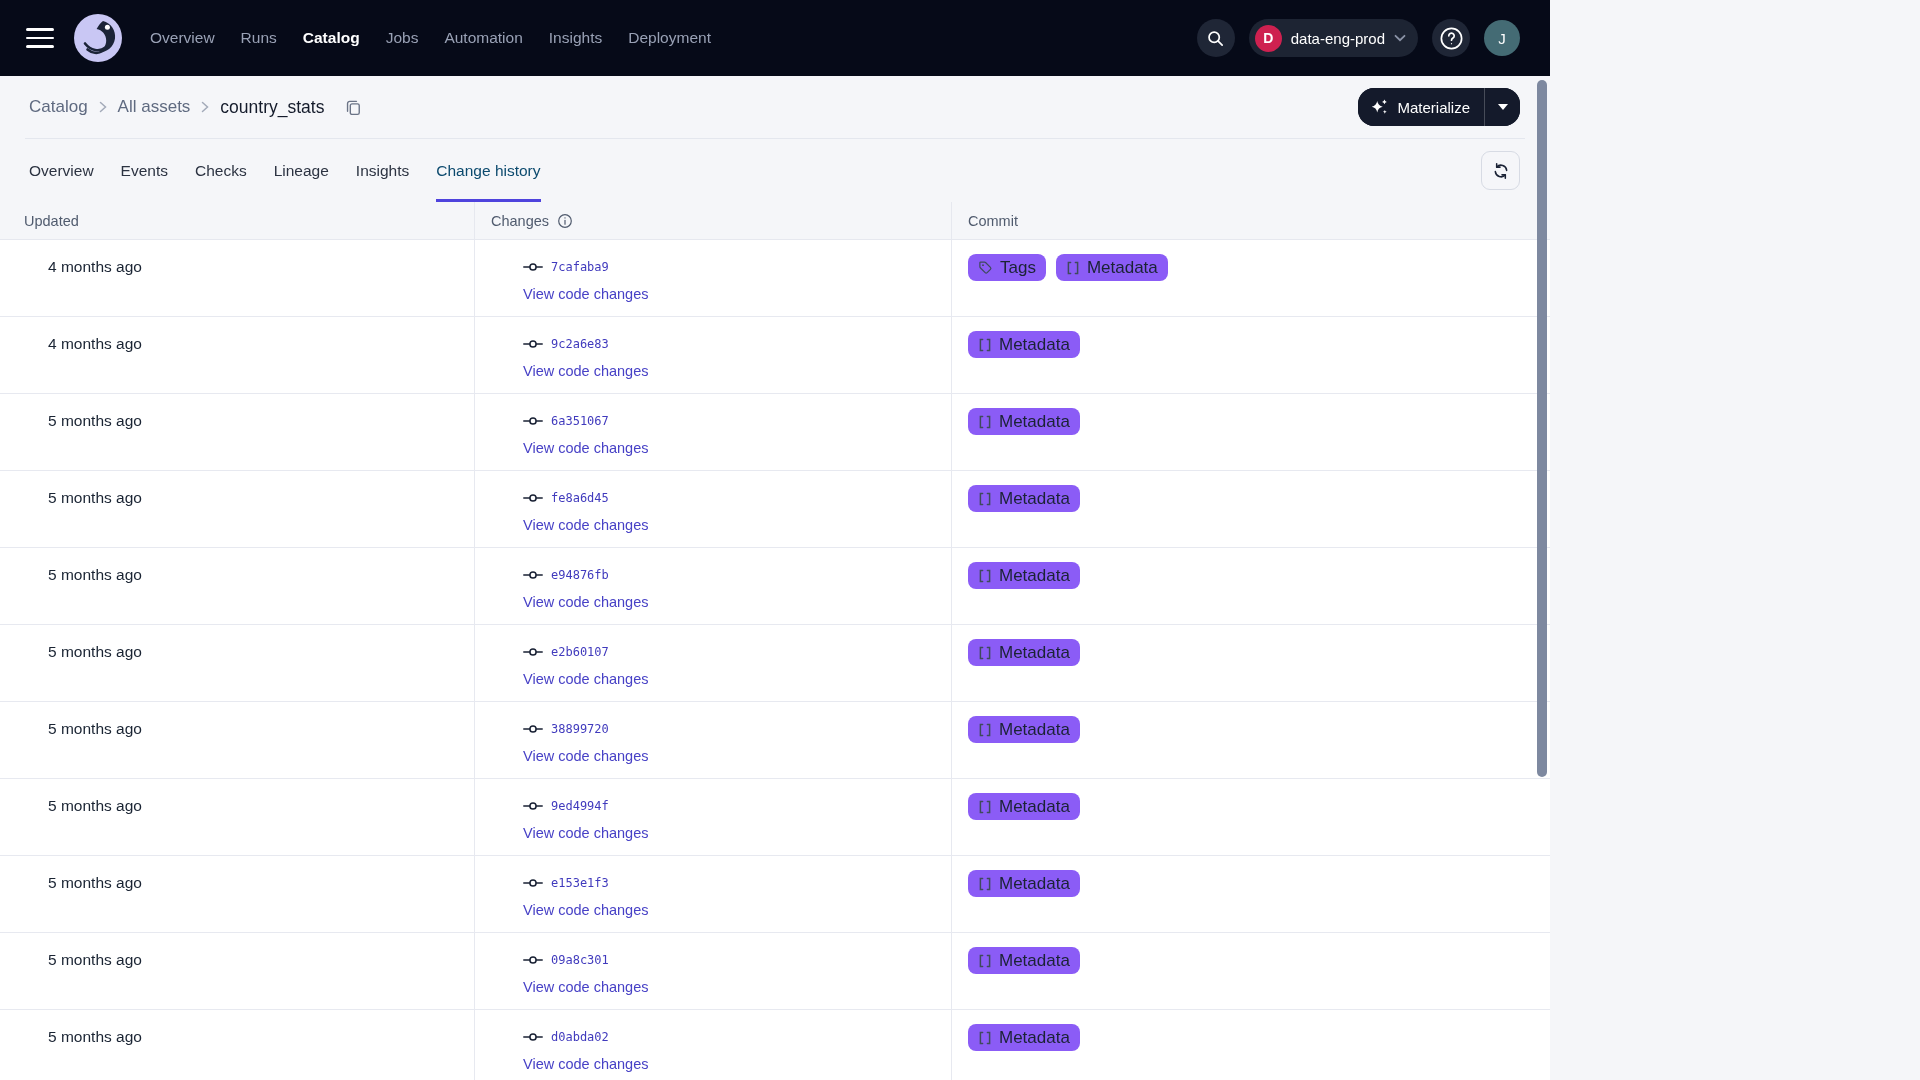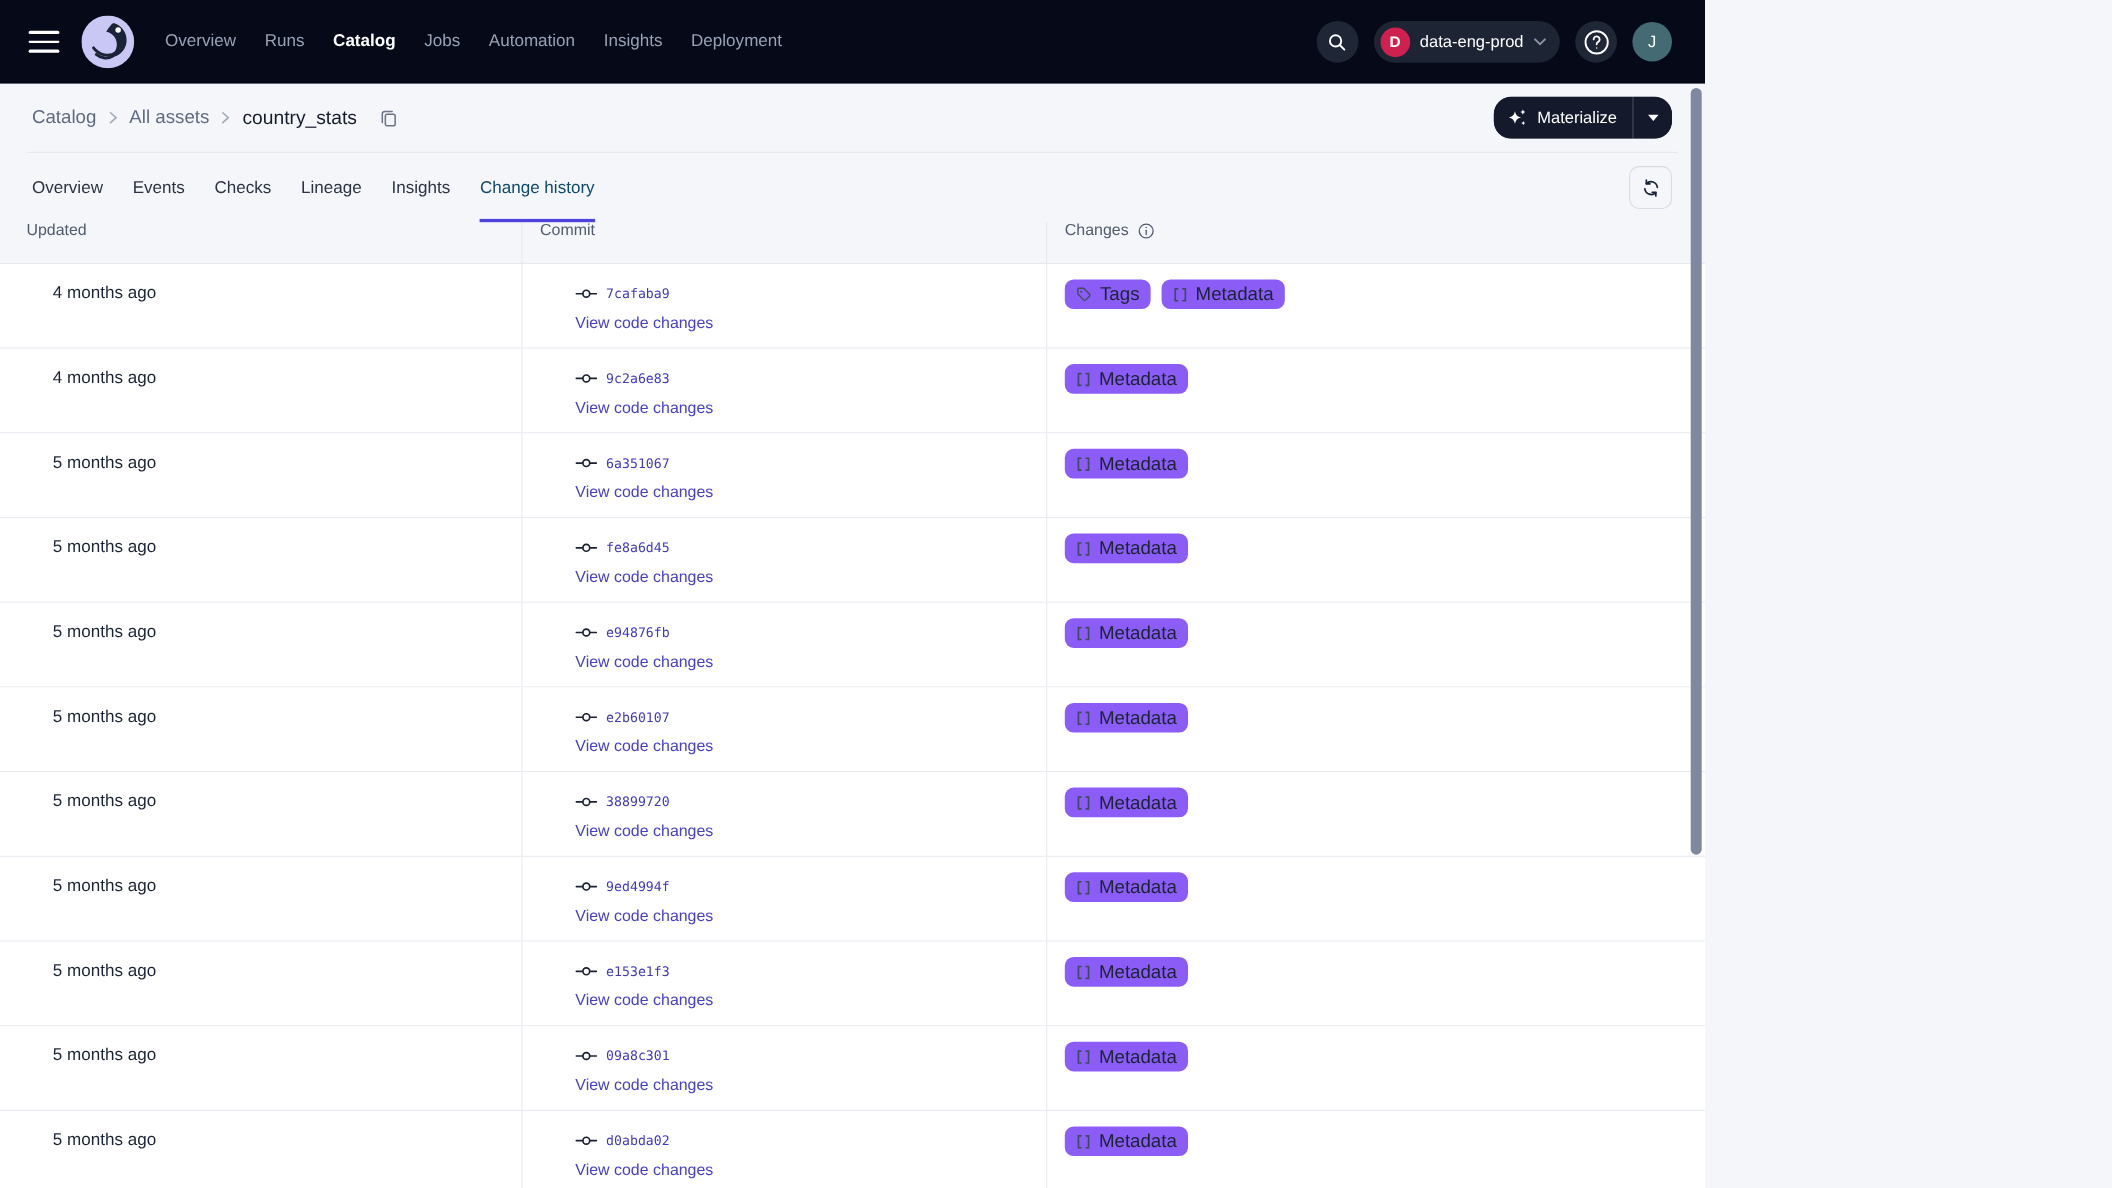--- a/index.html
+++ b/index.html
@@ -39,21 +39,21 @@
   .tabs-row { height:63px; display:flex; align-items:stretch; padding:0 30px 0 29px; }
   .tabs { display:flex; gap:27px; }
   .tab { display:flex; align-items:center; color:#2c3342; font-size:15.5px; font-weight:500; text-decoration:none; cursor:pointer; position:relative; }
   .tab.active { color:#0c4a6e; }
   .tab.active::after { content:""; position:absolute; left:0; right:0; bottom:0; height:3px; background:#4f43dd; }
   .tabs-row .spacer { flex:1; }
   .refresh-btn { align-self:center; width:39px; height:39px; border-radius:9px; border:1px solid #d7dbe4; background:transparent; display:flex; align-items:center; justify-content:center; cursor:pointer; }
 
   
   .grid-head { display:grid; grid-template-columns:475px 477px 1fr; height:38px; border-bottom:1px solid #e6e8ef; }
-  .hcell { display:flex; align-items:flex-start; font-size:14.5px; color:#505b6e; padding-left:16px; }
+  .hcell { display:flex; align-items:center; font-size:14.5px; color:#505b6e; padding-left:16px; }
   .hcell:first-child { padding-left:24px; }
   .hcell:nth-child(-n+2) { border-right:1px solid #e6e8ef; }
   .hcell .info { margin-left:8px; display:flex; align-items:center; cursor:pointer; }
   .trow { display:grid; grid-template-columns:475px 477px 1fr; height:77px; background:#fff; border-bottom:1px solid #e7e9f0; }
   .cell { padding:16px 16px 0 16px; }
   .trow .cell:nth-child(-n+2) { border-right:1px solid #e7e9f0;padding-left:48px; }
   .c-updated { padding-left:24px; font-size:15.5px; color:#1a2433; line-height:22px; }
   .commit-line { display:flex; align-items:center; gap:8px; height:22px; }
   .hash { font-family:"DejaVu Sans Mono","Liberation Mono",monospace; font-size:12px; color:#403abd; text-decoration:none; cursor:pointer; }
   .vcc { display:inline-block; margin-top:6px; font-size:14.5px; color:#4741c6; text-decoration:none; cursor:pointer; line-height:21px; }
@@ -193,32 +193,32 @@
         </svg>
       </span>
     </button>
   </div>
 
   <div class="grid-head">
     <div class="hcell">
         <span>Updated</span>
       </div>
     <div class="hcell">
-        <span>Commit</span>
-      </div>
-    <div class="hcell">
       <span>Changes</span>
       <span class="info">
         <svg viewBox="0 0 16 16" width="16" height="16" fill="none" stroke="#515b6e" stroke-width="1.2" stroke-linecap="round">
           <circle cx="8" cy="8" r="6.3"></circle>
           <path d="M8 7.4 V11.2"></path>
           <circle cx="8" cy="4.9" r="0.7" fill="#515b6e" stroke="none"></circle>
         </svg>
       </span>
     </div>
+    <div class="hcell">
+        <span>Commit</span>
+      </div>
   </div>
 
   <div>
   <div class="trow">
     <div class="cell c-updated"><span>4 months ago</span></div>
     <div class="cell c-commit">
       <div class="commit-line">
         <span>
           <svg viewBox="0 0 20 12" width="20" height="12" fill="none" stroke="#1a2235" stroke-width="1.5" stroke-linecap="round">
             <circle cx="10" cy="6" r="3.1"></circle>

